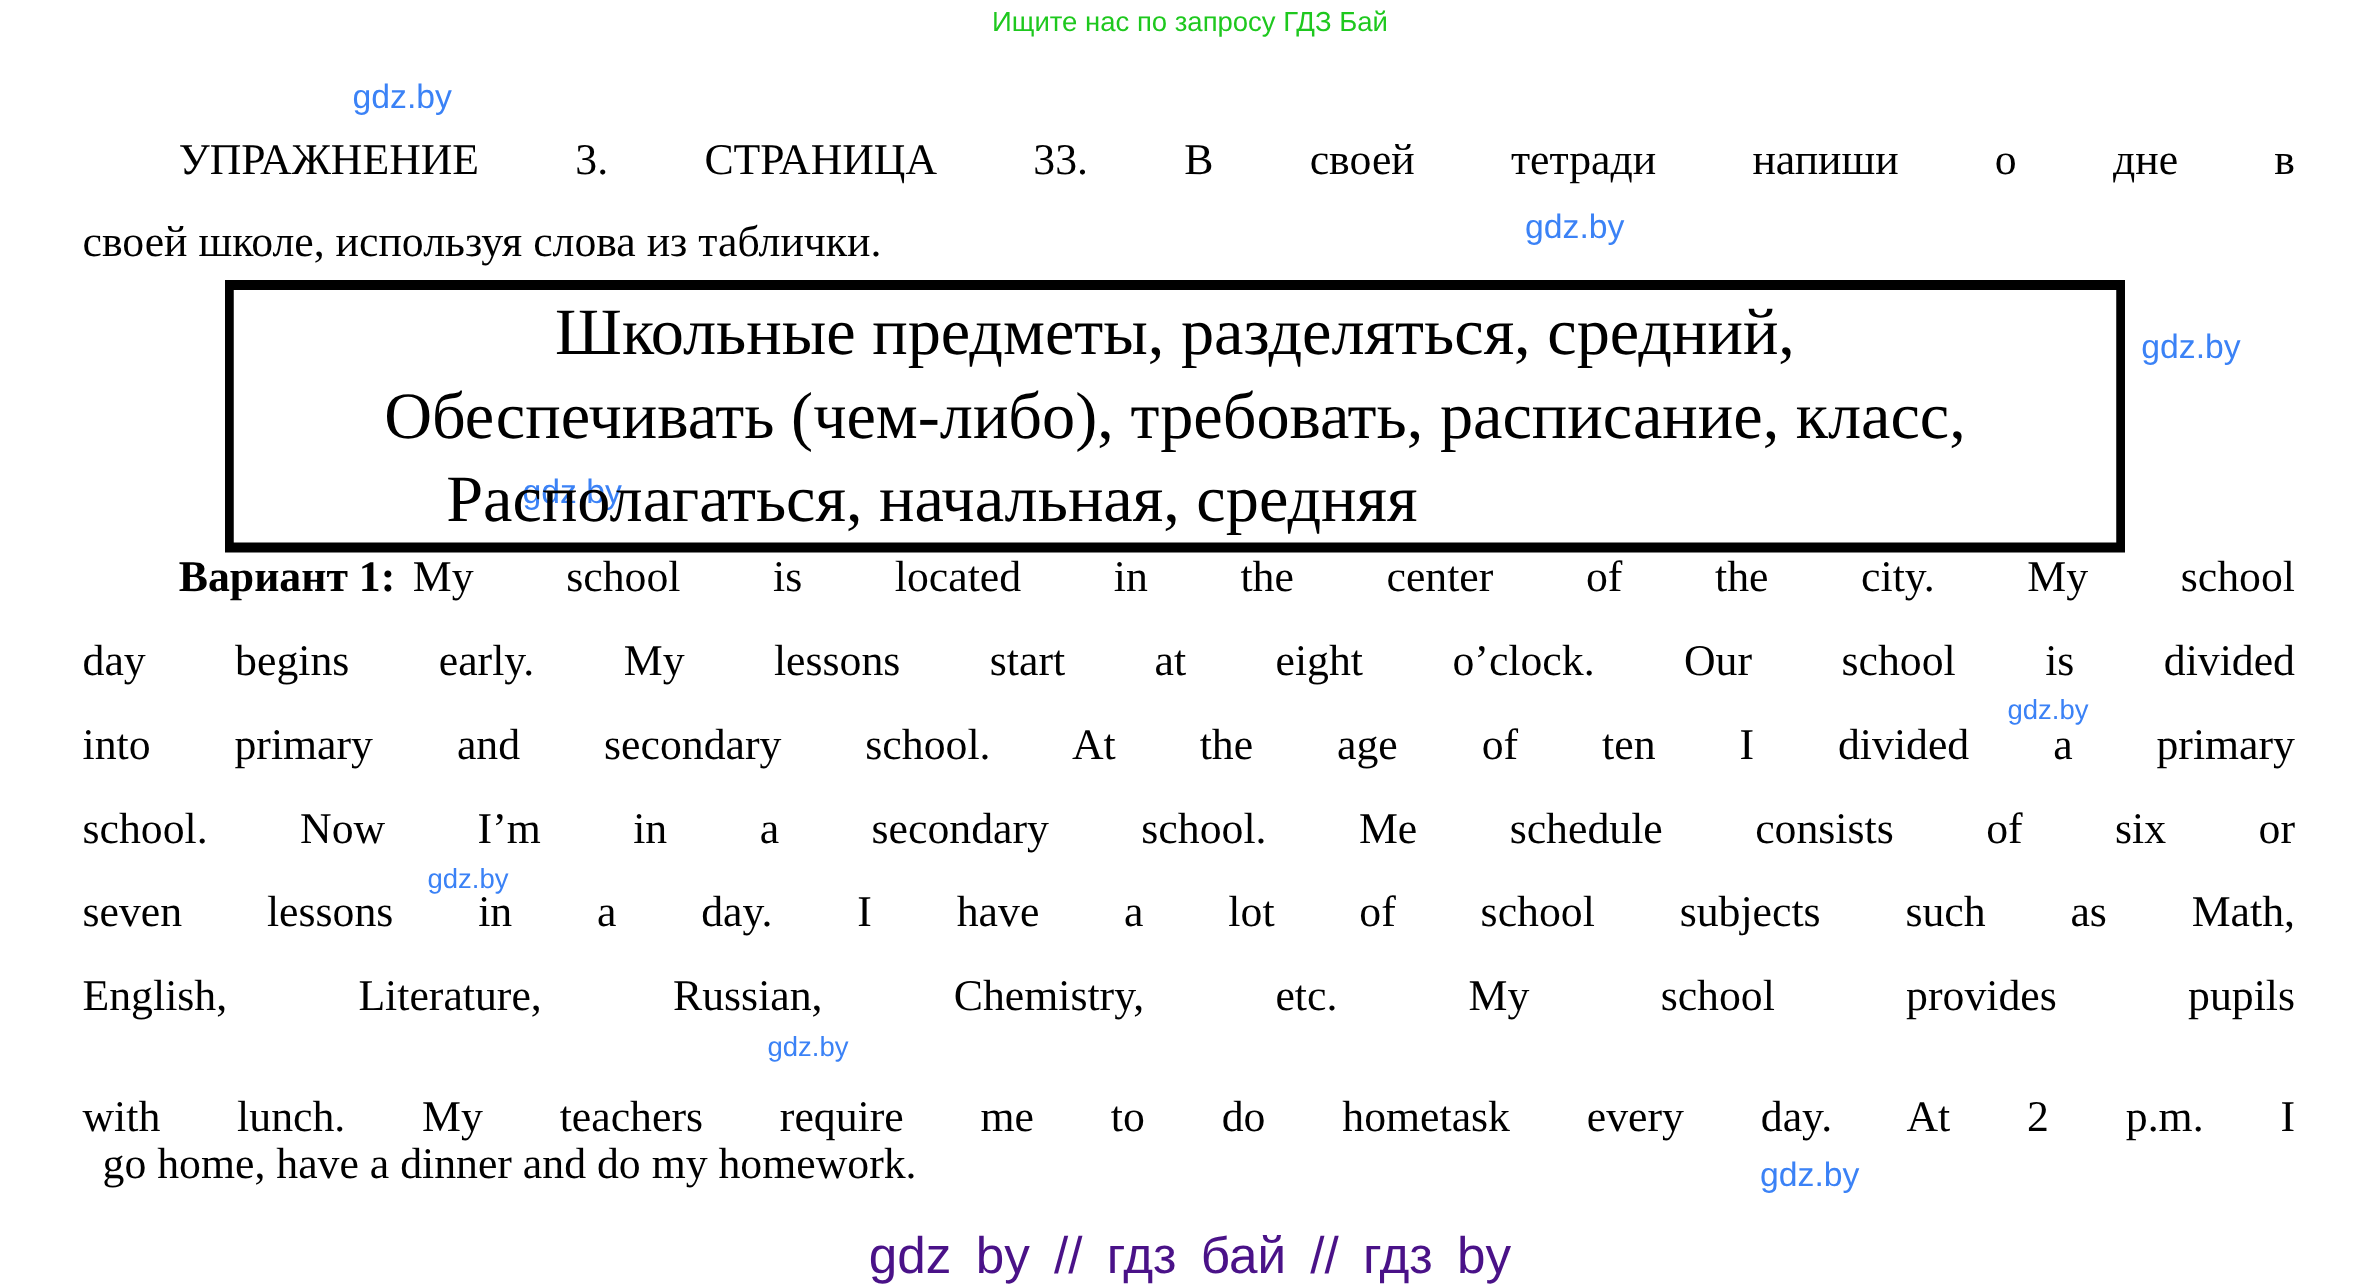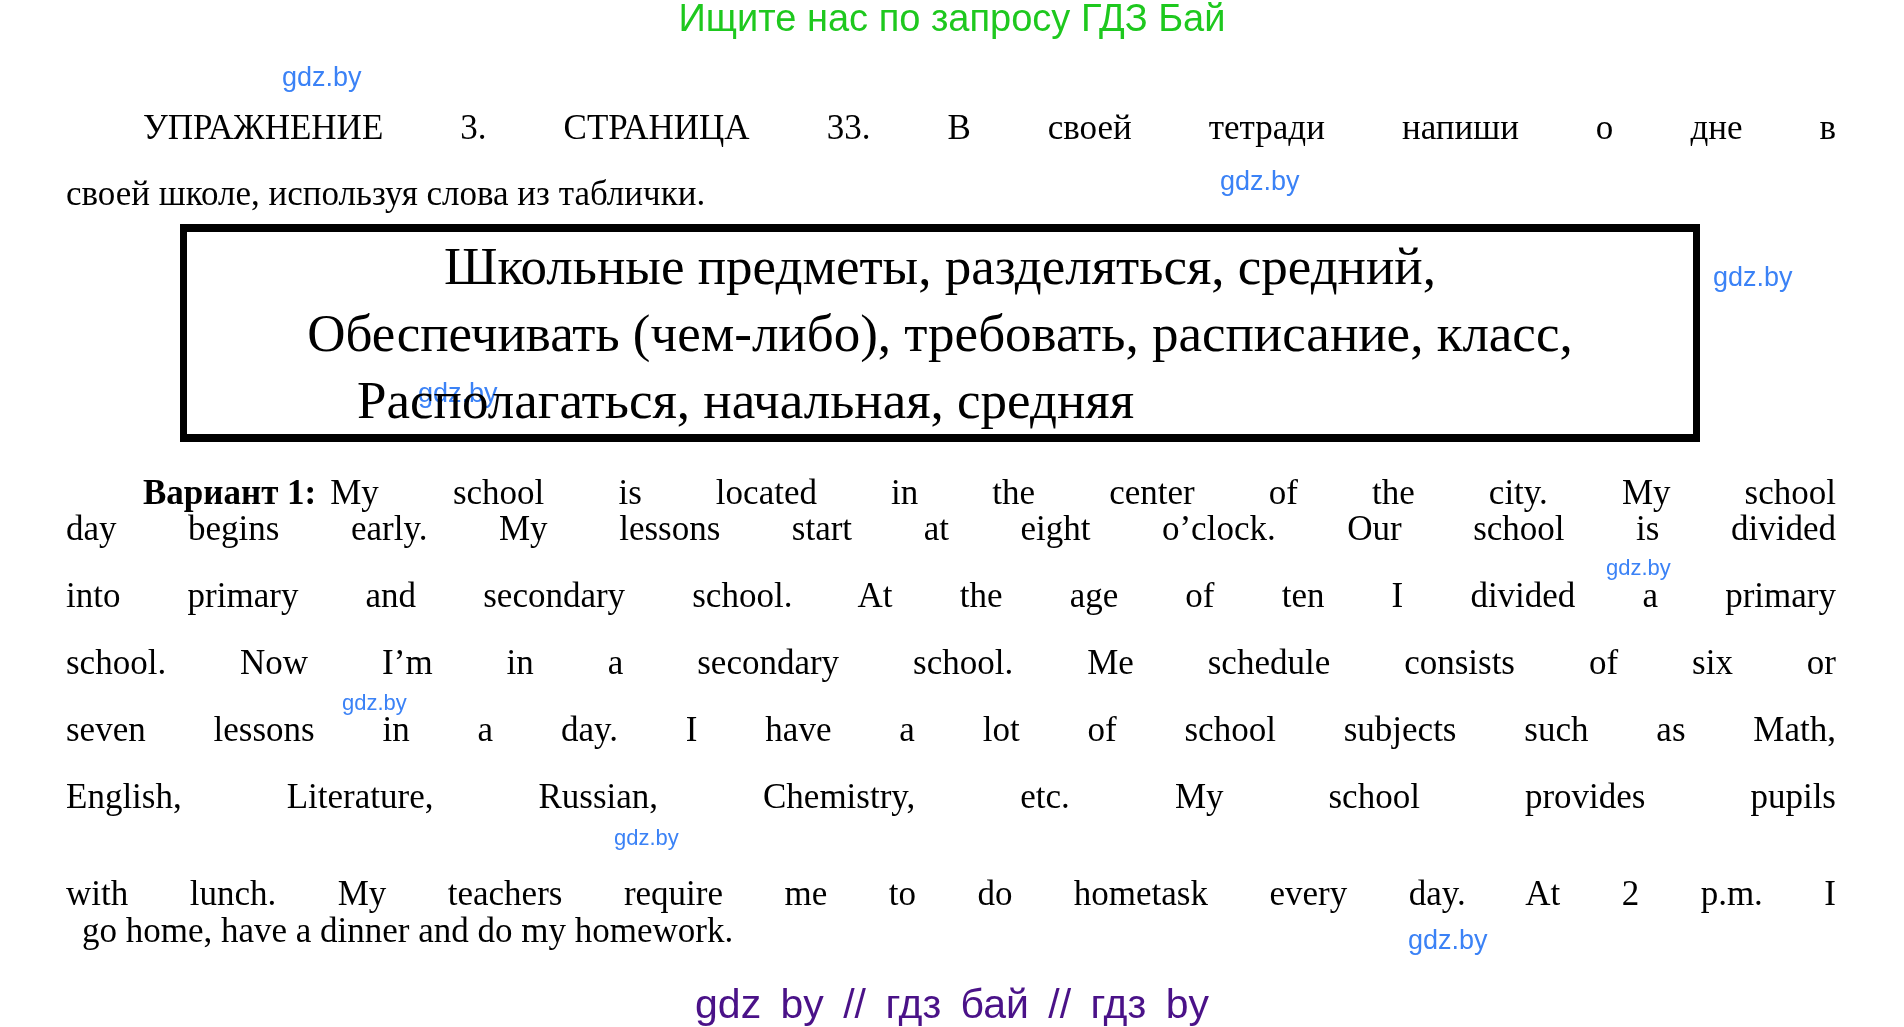--- a/index.html
+++ b/index.html
@@ -1,20 +1,20 @@
 <!DOCTYPE html>
 <html><head>
 <meta charset="utf-8">
 <style>
   html, body { margin: 0; padding: 0; background: #ffffff; }
   body { width: 1904px; height: 1027px; position: relative; overflow: hidden; }
   .abs { position: absolute; white-space: nowrap; }
   .serif { font-family: "Liberation Serif", "DejaVu Serif", serif; color: #000; }
   .sans { font-family: "Liberation Sans", "DejaVu Sans", sans-serif; }
-  .top-banner { top: 0px; left: 0; width: 1904px; text-align: center; font-size: 38px; color: #1ec81e; line-height: 36px; }
+  .top-banner { top: 0px; left: 0; width: 1904px; text-align: center; font-size: 22px; color: #1ec81e; line-height: 36px; }
   .wm { font-size: 27px; color: #3b82f6; line-height: 30px; }
   .line { font-size: 35px; line-height: 60px; }
   .just { left: 66px; width: 1770px; text-align: justify; text-align-last: justify; }
   .box { left: 180px; top: 224px; width: 1506px; height: 202px; border: 7px solid #000; border-top-width: 8px; border-bottom-width: 8px; }
   .boxline { text-align: center; font-size: 53px; line-height: 60px; }
   .bold { font-weight: bold; }
   .footer { top: 984px; left: 0; width: 1904px; text-align: center; font-size: 41px; color: #4a1288; line-height: 40px; word-spacing: 8px; }
 </style>
 </head>
 <body>
@@ -32,21 +32,21 @@
 
 <div class="abs serif line" style="left:143px; top:98px; width:1693px; text-align:justify; text-align-last:justify;">УПРАЖНЕНИЕ 3. СТРАНИЦА 33. В своей тетради напиши о дне в</div>
 <div class="abs serif line" style="left:66px; top:164px;">своей школе, используя слова из таблички.</div>
 
 <div class="abs box">
   <div class="serif boxline" style="margin-top:4px; ">Школьные предметы,  разделяться, средний,</div>
   <div class="serif boxline" style="margin-top:7px; ">Обеспечивать (чем-либо),  требовать, расписание, класс,</div>
   <div class="serif boxline" style="margin-top:7px; padding-left:170px; text-align:left;">Располагаться, начальная, средняя</div>
 </div>
 
-<div class="abs serif line" style="left:143px; top:432px; width:1693px; display:flex; justify-content:space-between;margin-top:31px;">
+<div class="abs serif line" style="left:143px; top:432px; width:1693px; display:flex; justify-content:space-between;">
   <span class="bold" style="margin-right:14px;">Вариант 1:</span>
   <span style="flex:1; text-align:justify; text-align-last:justify;">My school is located in the center of the city. My school</span>
 </div>
 <div class="abs serif line just" style="top:499px;">day begins early. My lessons start at eight o’clock. Our school is divided</div>
 <div class="abs serif line just" style="top:566px;">into primary and secondary school. At the age of ten I divided a primary</div>
 <div class="abs serif line just" style="top:633px;">school. Now I’m in a secondary school. Me schedule consists of six or</div>
 <div class="abs serif line just" style="top:700px;">seven lessons in a day. I have a lot of school subjects such as Math,</div>
 <div class="abs serif line just" style="top:767px;">English, Literature, Russian, Chemistry, etc. My school provides pupils</div>
 <div class="abs serif line just" style="top:864px;">with lunch. My teachers require me to do hometask every day. At 2 p.m. I</div>
 <div class="abs serif line" style="left:82px; top:901px;">go home, have a dinner and do my homework.</div>

